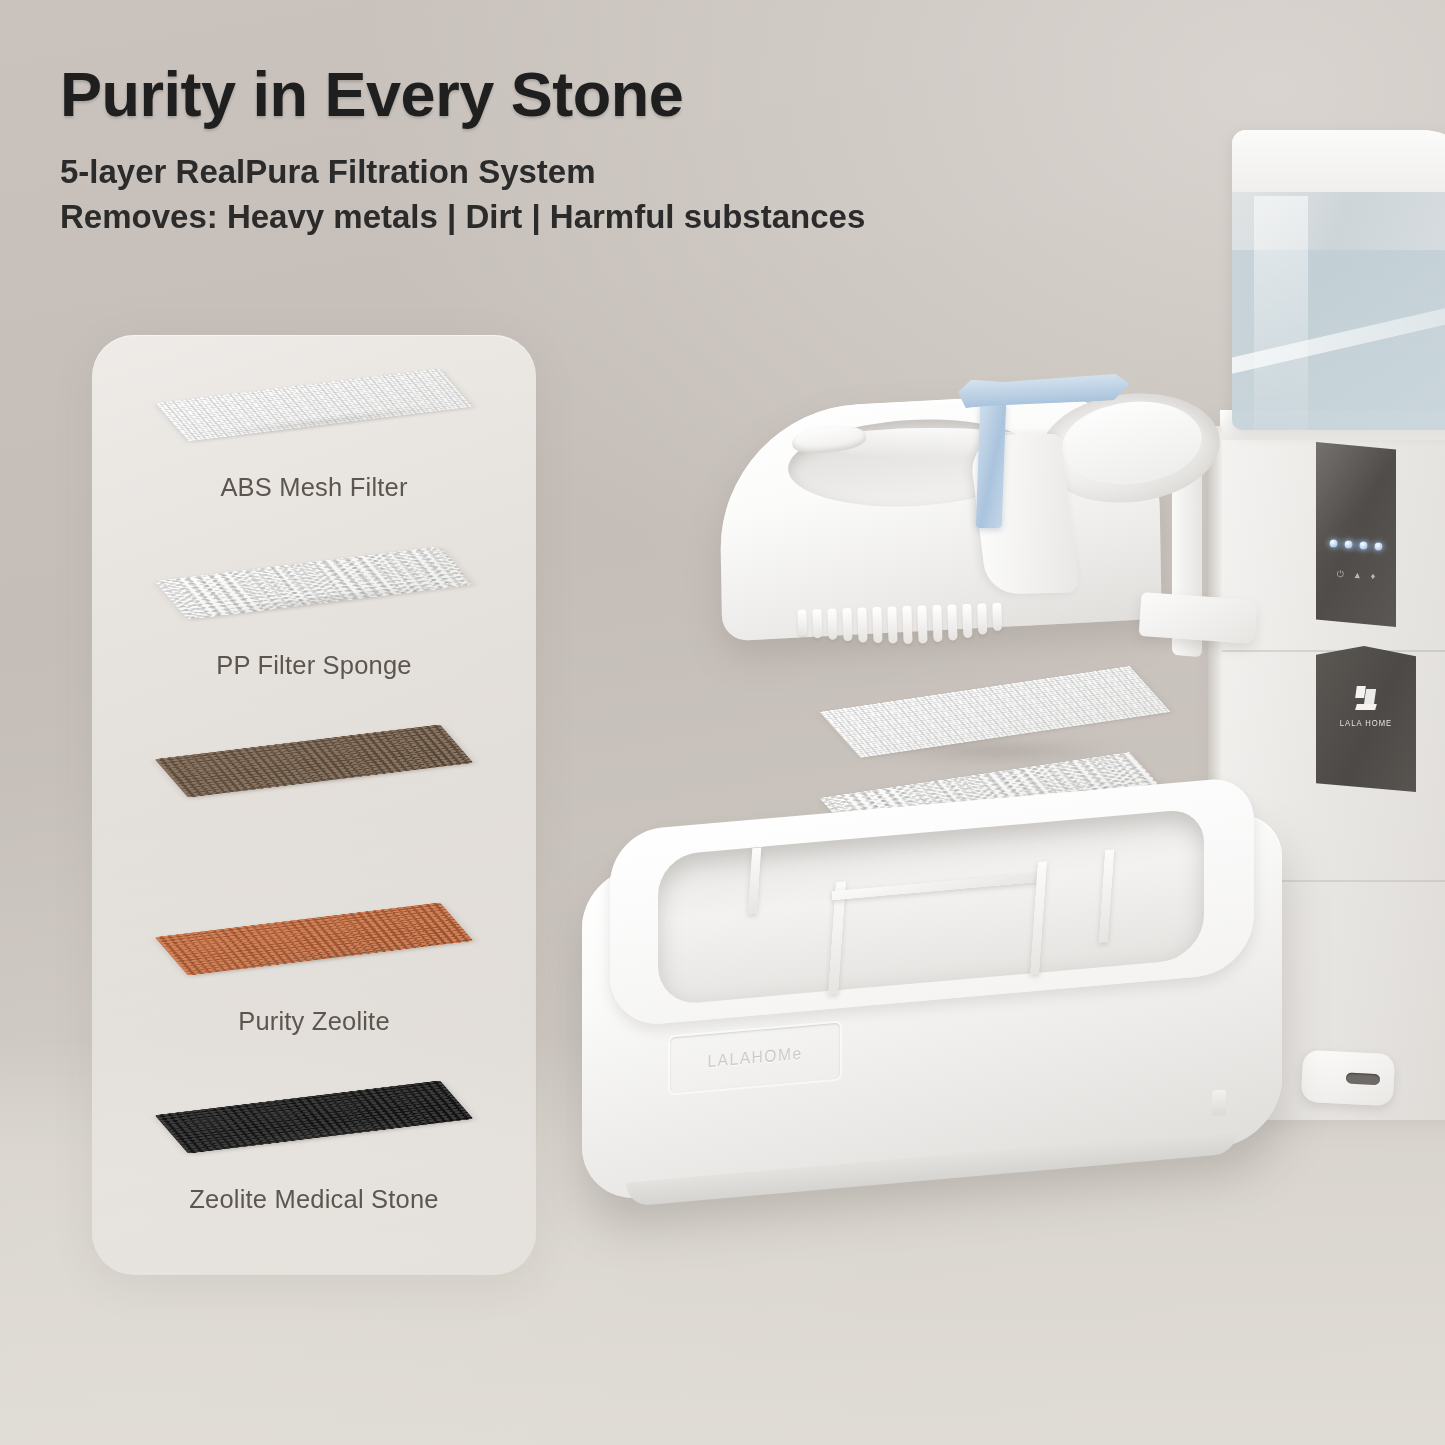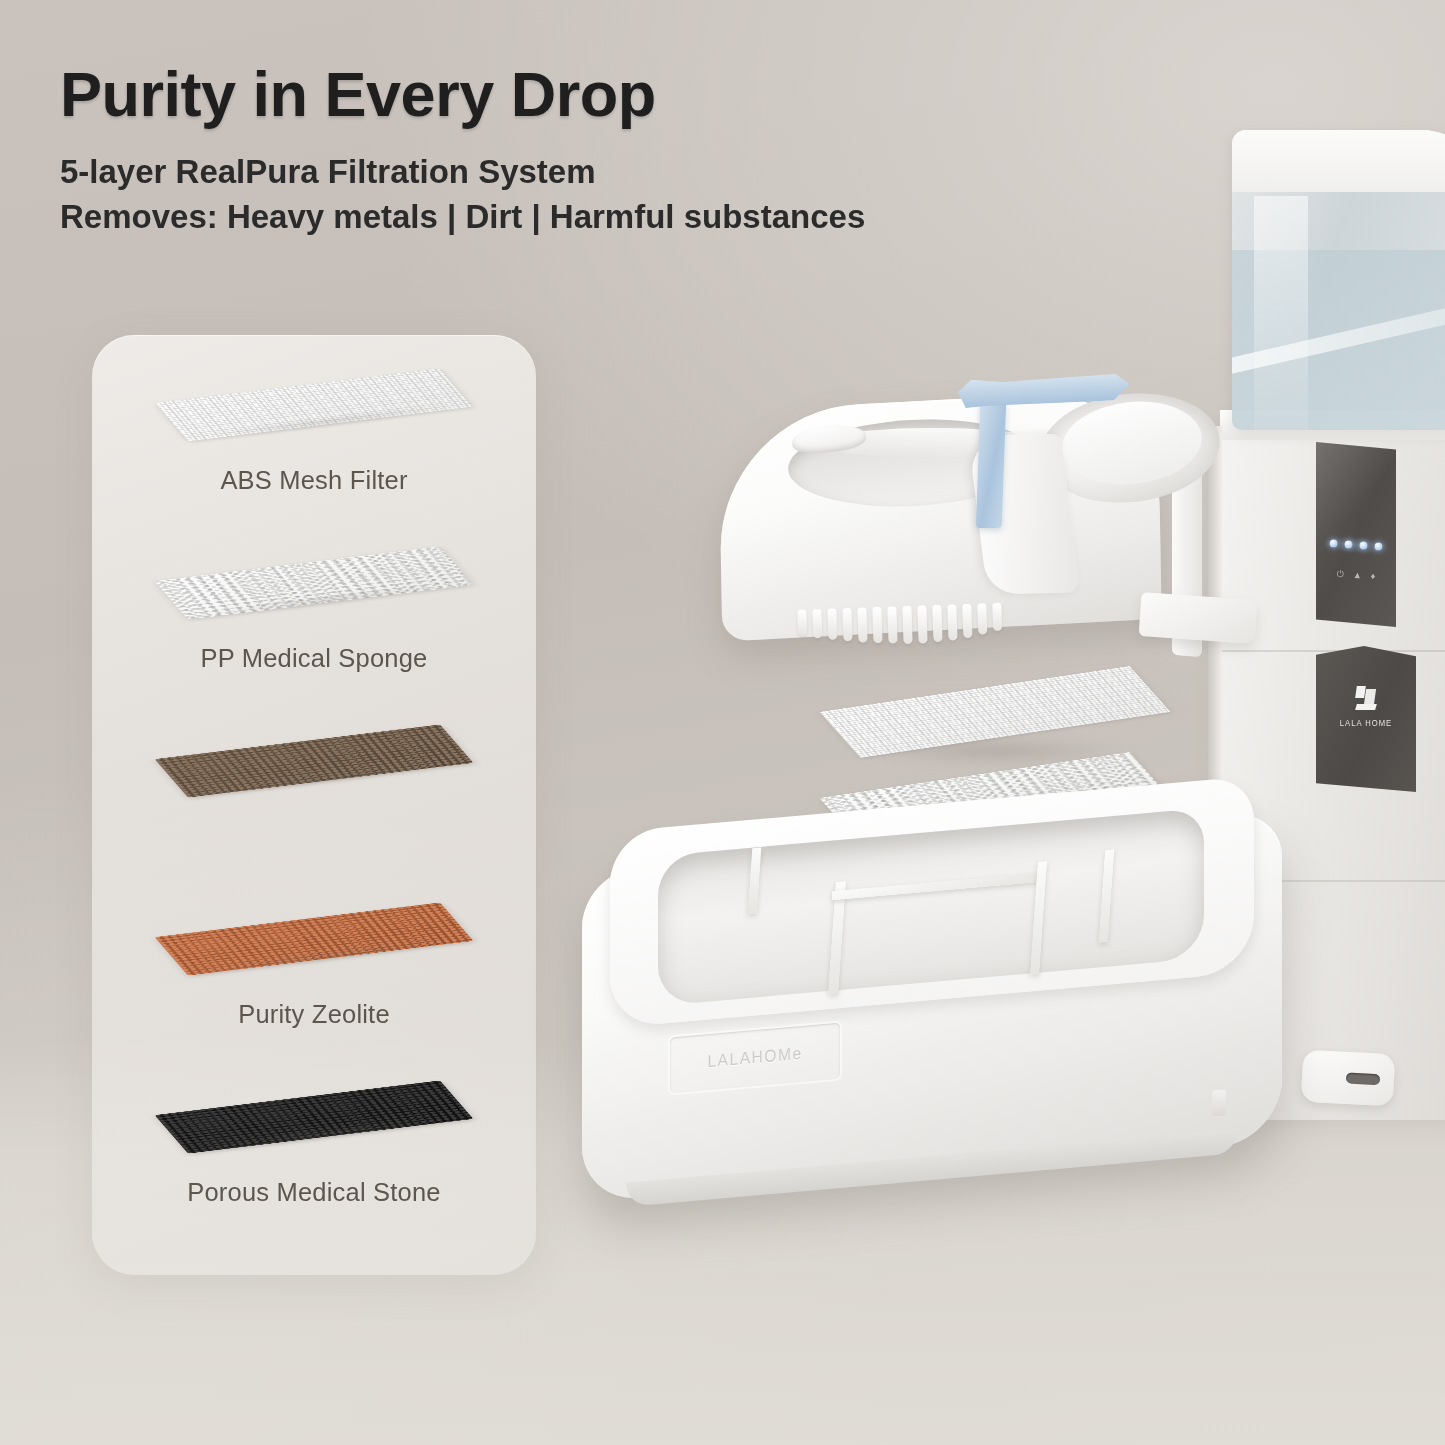--- a/index.html
+++ b/index.html
@@ -28,21 +28,21 @@
   .sub div{white-space:nowrap;}
 
   
   .panel{position:absolute;left:92px;top:335px;width:444px;height:940px;
     border-radius:42px;
     background:linear-gradient(160deg,rgba(247,245,242,.82) 0%,rgba(239,236,232,.70) 45%,rgba(234,230,226,.62) 100%);
     box-shadow:0 10px 40px rgba(120,112,104,.12), inset 0 1px 0 rgba(255,255,255,.55);
   }
   .layer{position:absolute;left:0;width:444px;text-align:center;}
   .layer .art{position:relative;height:96px;margin:0 auto;width:330px;}
-  .layer .cap{margin-top:13px;font-size:25.5px;color:#5d564f;letter-spacing:.2px;}
+  .layer .cap{margin-top:20px;font-size:25.5px;color:#5d564f;letter-spacing:.2px;}
 
   
   .slab{position:absolute;left:50%;top:50%;width:300px;height:108px;
     transform:translate(-50%,-50%) rotateX(68deg) rotateZ(-18deg);
     transform-style:preserve-3d;border-radius:6px;}
   .slab::after{content:"";position:absolute;left:6%;right:6%;top:84%;height:20px;
     background:radial-gradient(ellipse at 50% 50%,rgba(110,104,98,.22),rgba(110,104,98,0) 70%);
     filter:blur(5px);}
 
   
@@ -230,61 +230,61 @@
 </style>
 </head>
 <body>
 
 <div id="stage">
 
   <div class="bg"></div>
   <div class="bg-floor"></div>
 
   <div class="head">
-    <div class="h1">Purity in Every Drop</div>
+    <div class="h1">Purity in Every Stone</div>
     <div class="sub">
       <div>5-layer RealPura Filtration System</div>
       <div>Removes: Heavy metals | Dirt | Harmful substances</div>
     </div>
   </div>
 
   <div class="panel">
 
     <div class="layer" style="top:22px">
       <div class="art">
         <div class="slab mesh"></div>
       </div>
       <div class="cap">ABS Mesh Filter</div>
     </div>
 
     <div class="layer" style="top:200px">
       <div class="art">
         <div class="slab sponge"></div>
       </div>
-      <div class="cap">PP Medical Sponge</div>
+      <div class="cap">PP Filter Sponge</div>
     </div>
 
     <div class="layer" style="top:378px">
       <div class="art">
         <div class="slab gran g-carbon"></div>
       </div>
     </div>
 
     <div class="layer" style="top:556px">
       <div class="art">
         <div class="slab gran g-zeolite"></div>
       </div>
       <div class="cap">Purity Zeolite</div>
     </div>
 
     <div class="layer" style="top:734px">
       <div class="art">
         <div class="slab gran g-stone"></div>
       </div>
-      <div class="cap">Porous Medical Stone</div>
+      <div class="cap">Zeolite Medical Stone</div>
     </div>
 
   </div>
 
   <div class="prod">
 
     <div class="body-main"></div>
     <div class="body-top"></div>
     <div class="body-left-edge"></div>
     <div class="body-seam"></div>

